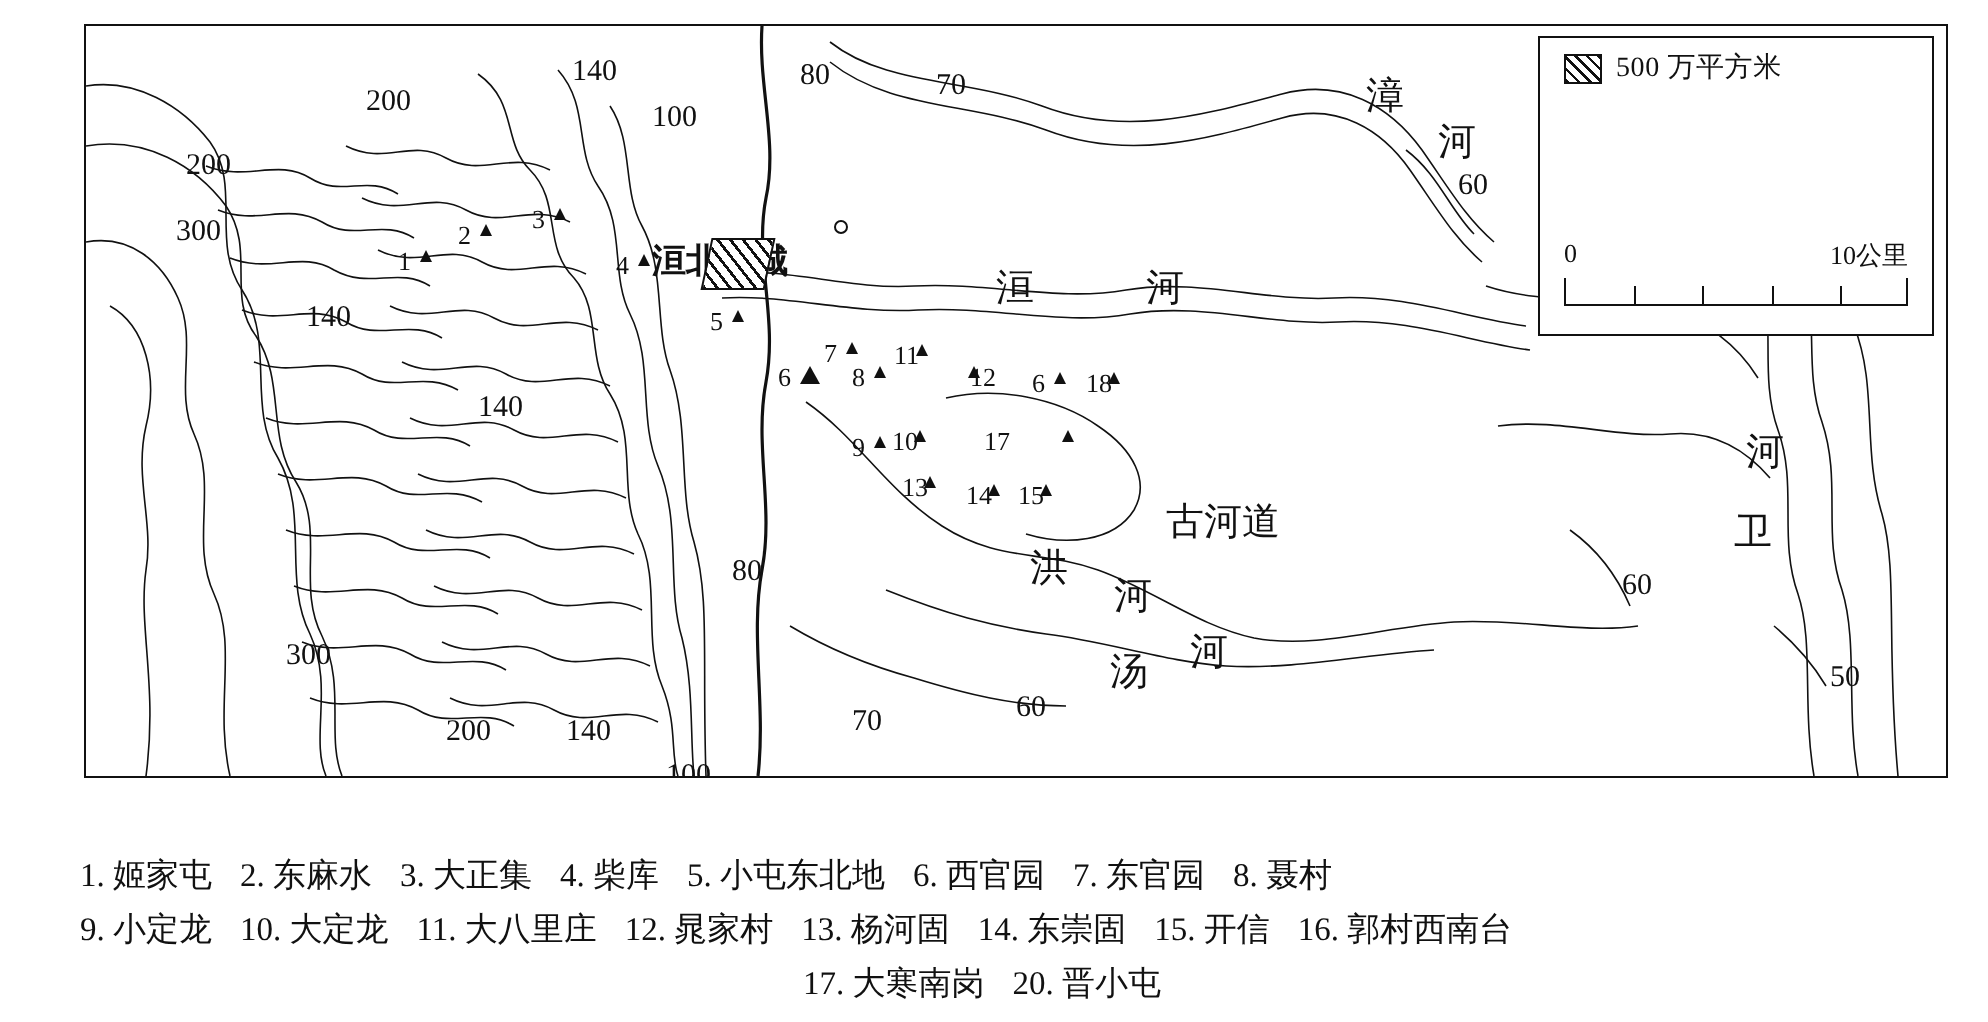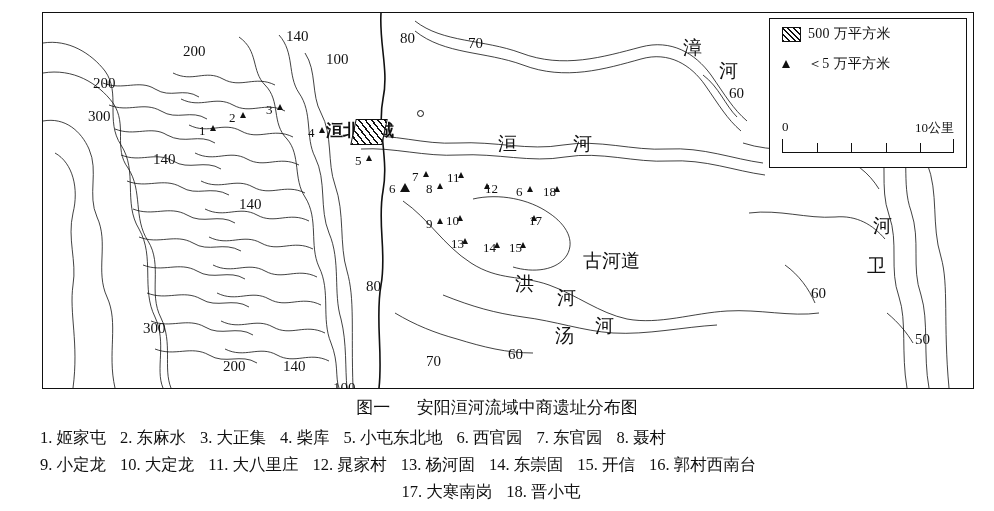--- a/index.html
+++ b/index.html
@@ -197,59 +197,48 @@
         <div class="site-num" style="left: 442px; top: 168px;">12</div>
         <div class="site-tri sm" style="left: 419px; top: 225px;"></div>
         <div class="site-num" style="left: 408px; top: 223px;">13</div>
         <div class="site-tri sm" style="left: 451px; top: 229px;"></div>
         <div class="site-num" style="left: 440px; top: 227px;">14</div>
         <div class="site-tri sm" style="left: 477px; top: 229px;"></div>
         <div class="site-num" style="left: 466px; top: 227px;">15</div>
         <div class="site-tri sm" style="left: 484px; top: 173px;"></div>
         <div class="site-num" style="left: 473px; top: 171px;">6</div>
         <div class="site-tri sm" style="left: 488px; top: 202px;"></div>
-        <div class="site-num" style="left: 486px; top: 200px; text-align: right;">17</div>
+        <div class="site-num" style="left: 449px; top: 200px; text-align: right;">17</div>
         <div class="site-tri sm" style="left: 511px; top: 173px;"></div>
         <div class="site-num" style="left: 500px; top: 171px;">18</div>
       </div>
 
     <div id="legend">
       <div class="legend-row">
         <span class="legend-sym">
             <span class="hatch-box"></span>
           </span>
         <span class="legend-label">500 万平方米</span>
-      </div>
-      <div class="legend-row">
-        <span class="legend-sym">
-            <span class="tri-small"></span>
-          </span>
-        <span class="legend-label">＜5 万平方米</span>
       </div>
 
       <div id="scalebar">
         <div id="scale-nums">
           <span>0</span>
           <span>10公里</span>
         </div>
         <div id="scale-ticks">
           <span class="t" style="left:34px"></span>
           <span class="t" style="left:68px"></span>
           <span class="t" style="left:103px"></span>
           <span class="t" style="left:137px"></span>
         </div>
       </div>
     </div>
   </div>
 
-  <div id="caption">
-    <span>图一</span>
-    <span class="gap"></span>
-    <span>安阳洹河流域中商遗址分布图</span>
-  </div>
 
   <div id="legend-list">
       <span class="ln"><span class="li"><span>1.</span> <span>姬家屯</span></span><span class="li"><span>2.</span> <span>东麻水</span></span><span class="li"><span>3.</span> <span>大正集</span></span><span class="li"><span>4.</span> <span>柴库</span></span><span class="li"><span>5.</span> <span>小屯东北地</span></span><span class="li"><span>6.</span> <span>西官园</span></span><span class="li"><span>7.</span> <span>东官园</span></span><span class="li"><span>8.</span> <span>聂村</span></span></span>
       <span class="ln"><span class="li"><span>9.</span> <span>小定龙</span></span><span class="li"><span>10.</span> <span>大定龙</span></span><span class="li"><span>11.</span> <span>大八里庄</span></span><span class="li"><span>12.</span> <span>晁家村</span></span><span class="li"><span>13.</span> <span>杨河固</span></span><span class="li"><span>14.</span> <span>东崇固</span></span><span class="li"><span>15.</span> <span>开信</span></span><span class="li"><span>16.</span> <span>郭村西南台</span></span></span>
-      <span class="ln c"><span class="li"><span>17.</span> <span>大寒南岗</span></span><span class="li"><span>18.</span> <span>晋小屯</span></span></span>
+      <span class="ln c"><span class="li"><span>17.</span> <span>大寒南岗</span></span><span class="li"><span>20.</span> <span>晋小屯</span></span></span>
     </div>
 
 </div>
 
 </body></html>

